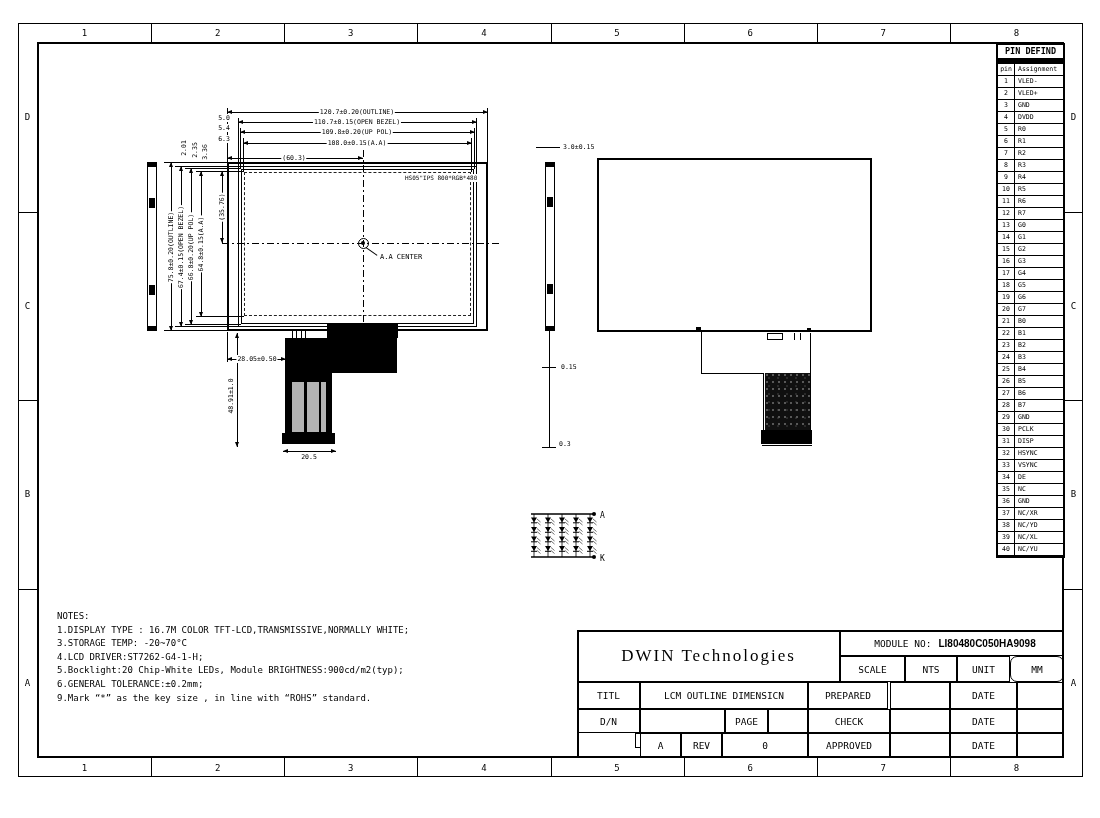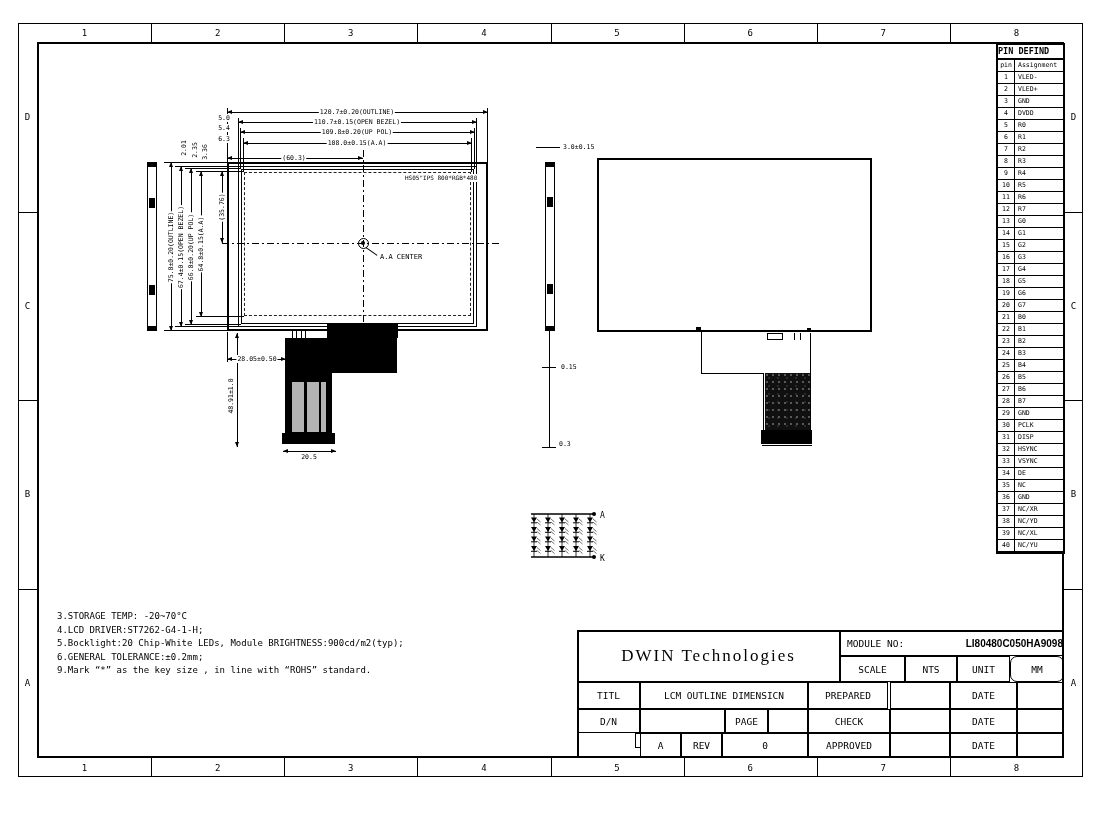--- a/index.html
+++ b/index.html
@@ -208,20 +208,22 @@
       <line x1="72" y1="36.8" x2="78" y2="36.8" stroke="#000" stroke-width="1"></line>
       <line x1="78" y1="33" x2="81.5" y2="36" stroke="#333" stroke-width="0.7"></line>
       <line x1="78" y1="36" x2="81.5" y2="39" stroke="#333" stroke-width="0.7"></line>
       <polygon points="72,41 78,41 75,46" fill="#000"></polygon>
       <line x1="72" y1="46.3" x2="78" y2="46.3" stroke="#000" stroke-width="1"></line>
       <line x1="78" y1="42.5" x2="81.5" y2="45.5" stroke="#333" stroke-width="0.7"></line>
       <line x1="78" y1="45.5" x2="81.5" y2="48.5" stroke="#333" stroke-width="0.7"></line>
     </svg>
 
   <div id="notes" style="position:absolute;left:57px;top:610px;width:430px">
+    <div class="note-line">NOTES:</div>
+  <div class="note-line">1.DISPLAY TYPE : 16.7M COLOR TFT-LCD,TRANSMISSIVE,NORMALLY WHITE;</div>
       <div class="note-line">3.STORAGE TEMP: -20~70°C</div>
       <div class="note-line">4.LCD DRIVER:ST7262-G4-1-H;</div>
       <div class="note-line">5.Bocklight:20 Chip-White LEDs, Module BRIGHTNESS:900cd/m2(typ);</div>
       <div class="note-line">6.GENERAL TOLERANCE:±0.2mm;</div>
       <div class="note-line">9.Mark “*” as the key size , in line with “ROHS” standard.</div>
     </div>
 
   <div id="title-block">
       <div class="cell" style="left:577px;top:630px;width:263px;height:52px;font-family:&quot;Liberation Serif&quot;,&quot;DejaVu Serif&quot;,serif;font-size:17px;letter-spacing:2px;">DWIN Technologies</div>
       <div class="cell" style="left:840px;top:656px;width:65px;height:26px;">SCALE</div>
@@ -243,29 +245,29 @@
       <div class="cell" style="left:950px;top:709px;width:67px;height:24px;">DATE</div>
       <div class="cell" style="left:1017px;top:709px;width:47px;height:24px;"></div>
       <div class="cell" style="left:603px;top:733px;width:63px;height:15px;margin-left:32px;">VER</div>
       <div class="cell" style="left:640px;top:733px;width:41px;height:25px;">A</div>
       <div class="cell" style="left:681px;top:733px;width:41px;height:25px;">REV</div>
       <div class="cell" style="left:722px;top:733px;width:86px;height:25px;">0</div>
       <div class="cell" style="left:808px;top:733px;width:82px;height:25px;">APPROVED</div>
       <div class="cell" style="left:890px;top:733px;width:60px;height:25px;"></div>
       <div class="cell" style="left:950px;top:733px;width:67px;height:25px;">DATE</div>
       <div class="cell" style="left:1017px;top:733px;width:47px;height:25px;"></div>
-      <div class="cell" style="left:840px;top:630px;width:224px;height:26px;justify-content:space-between;padding-left:6px;">
+      <div class="cell" style="left:840px;top:630px;width:224px;height:26px;justify-content:center;padding-left:6px;">
         <span style="font-size:9.5px;">MODULE NO:</span>
         <span style="font-size:10px;font-weight:bold;font-family:&quot;Liberation Sans&quot;,sans-serif;margin-left:7px;">LI80480C050HA9098</span>
       </div>
     </div>
   <div class="box2" style="left:577px;top:630px;width:487px;height:128px;background:transparent;border-width:2.5px;z-index:4;pointer-events:none"></div>
 
   <div id="pin-table" style="position:absolute;left:996px;top:43px;width:69px;box-sizing:border-box;border:2px solid #000;background:#fff">
-    <div style="height:13px;line-height:13px;text-align:left;font-weight:bold;font-size:8.5px;border-bottom:2px solid #000000">PIN DEFIND</div>
+    <div style="height:13px;line-height:13px;text-align:center;font-weight:bold;font-size:8.5px;border-bottom:6px solid #000000">PIN DEFIND</div>
     <div class="pin-row">
       <span class="pin-no">pin</span>
       <span class="pin-name">Assignment</span>
     </div>
     <div id="pin-rows">
         <div class="pin-row">
           <span class="pin-no">1</span>
           <span class="pin-name">VLED-</span>
         </div>
         <div class="pin-row">

